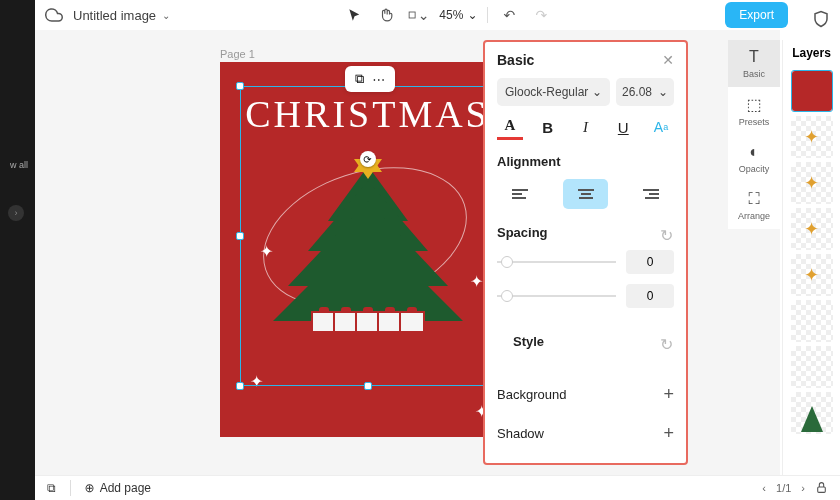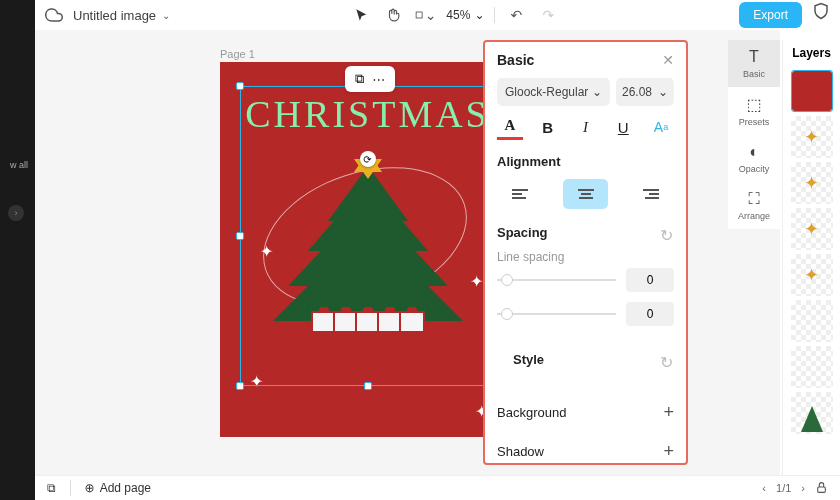--- a/index.html
+++ b/index.html
@@ -9,28 +9,28 @@
 .left-expand { position: absolute; left: 8px; top: 205px; width: 16px; height: 16px; background: #333; border-radius: 50%; display: flex; align-items: center; justify-content: center; color: #888; font-size: 9px; }
 .left-text { position: absolute; left: 4px; top: 160px; color: #aaa; font-size: 9px; text-align: center; width: 30px; }
 
 .topbar { position: absolute; left: 35px; top: 0; right: 0; height: 30px; display: flex; align-items: center; padding: 0 10px; background: #fff; }
 .cloud-icon { width: 18px; height: 18px; display: flex; align-items: center; justify-content: center; }
 .title { margin-left: 10px; font-size: 13px; color: #404040; font-weight: 500; }
 .title-chevron { margin-left: 6px; font-size: 10px; color: #666; }
 .topbar-center { margin-left: auto; margin-right: auto; display: flex; align-items: center; gap: 10px; }
 .tool-btn { width: 22px; height: 22px; display: flex; align-items: center; justify-content: center; color: #555; font-size: 14px; cursor: pointer; }
 .zoom { font-size: 12px; color: #333; display: flex; align-items: center; gap: 4px; }
-.topbar-right { display: flex; align-items: flex-start; gap: 10px; }
+.topbar-right { display: flex; align-items: flex-end; gap: 24px; }
 .export-btn { background: #29b6f6; color: #fff; border: none; padding: 6px 14px; border-radius: 6px; font-size: 12px; font-weight: 500; cursor: pointer; }
 .shield { width: 18px; height: 18px; color: #555; }
 
 .canvas-area { position: absolute; left: 35px; top: 30px; right: 60px; bottom: 25px; background: #f5f5f5; overflow: hidden; }
 .page-label { position: absolute; left: 185px; top: 18px; font-size: 11px; color: #999; }
 .canvas { position: absolute; left: 185px; top: 32px; width: 295px; height: 375px; background: #b52828; }
-.canvas-text { position: absolute; top: 30px; left: 0; right: 0; text-align: center; font-family: serif; font-size: 38px; font-weight: 400; color: #86efac; letter-spacing: 3px; }
+.canvas-text { position: absolute; top: 30px; left: 0; right: 0; text-align: center; font-family: serif; font-size: 38px; font-weight: 400; color: #ffffff; letter-spacing: 3px; }
 .selection-box { position: absolute; left: 20px; top: 24px; width: 255px; height: 300px; border: 1.5px solid #2cb5e8; }
 .sel-handle { position: absolute; width: 8px; height: 8px; background: #fff; border: 1.5px solid #2cb5e8; border-radius: 2px; }
 .h-tl { left: -5px; top: -5px; } .h-tm { left: 50%; top: -5px; margin-left: -4px; } .h-tr { right: -5px; top: -5px; }
 .h-ml { left: -5px; top: 50%; margin-top: -4px; } .h-mr { right: -5px; top: 50%; margin-top: -4px; }
 .h-bl { left: -5px; bottom: -5px; } .h-bm { left: 50%; bottom: -5px; margin-left: -4px; } .h-br { right: -5px; bottom: -5px; }
 .floating-tools { position: absolute; left: 310px; top: 36px; background: #fff; border-radius: 6px; box-shadow: 0 1px 4px rgba(0,0,0,0.15); display: flex; align-items: center; gap: 8px; padding: 5px 10px; }
 .rotate-handle { position: absolute; top: 64px; left: 50%; margin-left: -8px; width: 16px; height: 16px; background: #fff; border-radius: 50%; box-shadow: 0 1px 2px rgba(0,0,0,.3); display: flex; align-items: center; justify-content: center; font-size: 10px; }
 
 .tree { position: absolute; left: 50%; top: 90px; transform: translateX(-50%); }
 .star { width: 0; height: 0; border-left: 14px solid transparent; border-right: 14px solid transparent; border-bottom: 20px solid #e8b020; margin: 0 auto; position: relative; }
@@ -226,21 +226,20 @@
           <div class="al" style="width:16px"></div>
           <div class="al" style="width:10px"></div>
           <div class="al" style="width:14px"></div>
         </div>
       </div>
   </div>
   <div class="spacing-head">
     <span class="sect-title" style="margin:0">Spacing</span>
     <span class="reset-ic">↻</span>
   </div>
-  <div class="space-label">Line spacing</div>
   <div class="space-row">
     <div class="slider">
         <div class="slider-thumb"></div>
       </div>
     <div class="space-val">0</div>
   </div>
   <div class="space-row">
     <div class="slider">
         <div class="slider-thumb"></div>
       </div>

